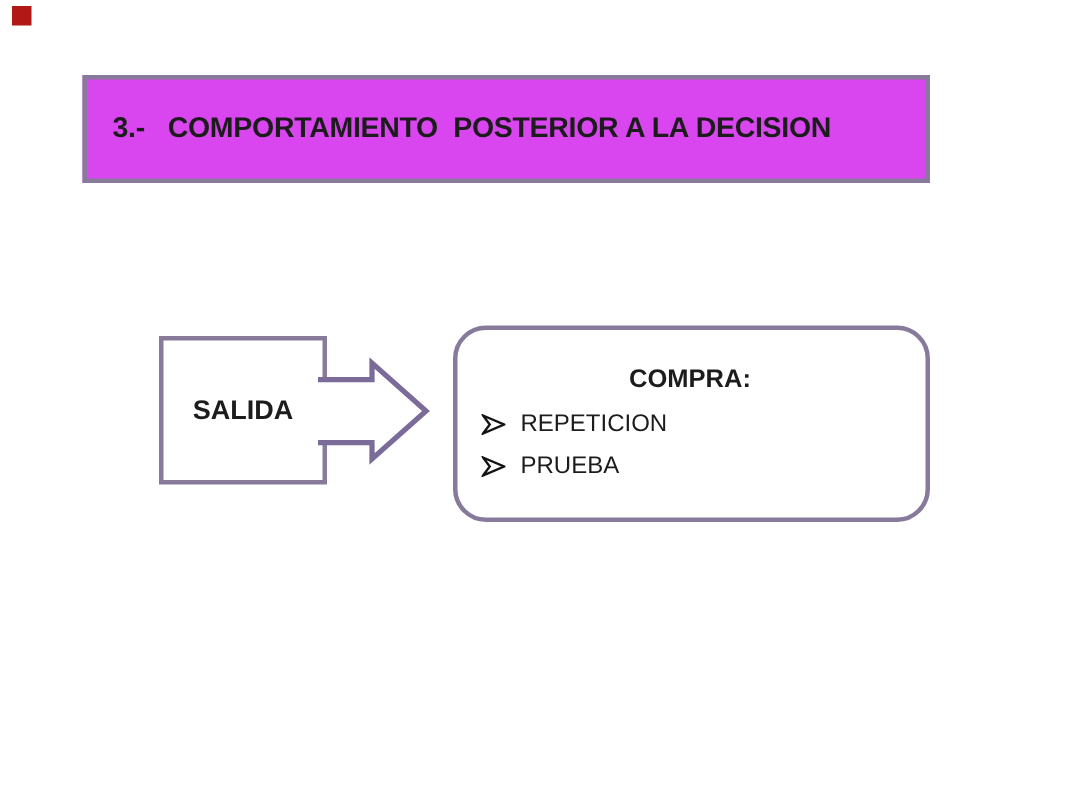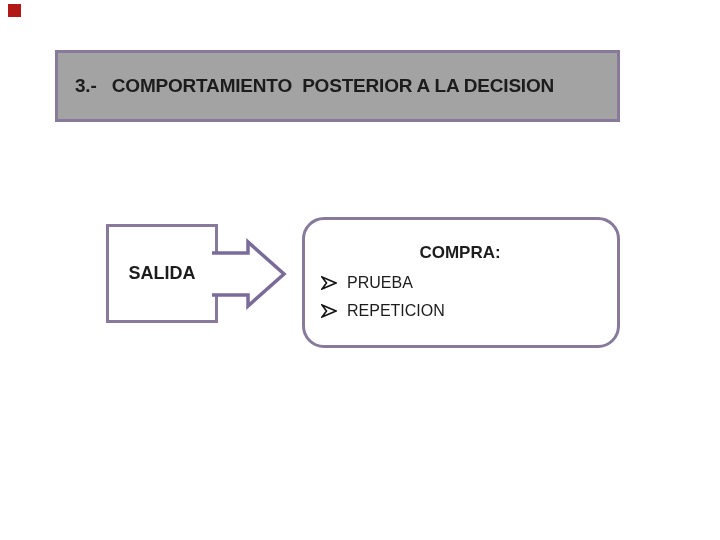--- a/index.html
+++ b/index.html
@@ -25,21 +25,21 @@
     position:absolute;
     left:8px;top:4px;
     width:13px;height:13px;
     background:var(--marker-color);
   }
   .title-box{
     position:absolute;
     left:55px;top:50px;
     width:565px;height:72px;
     border:3px solid var(--border-color);
-    background:#a3a3a3;
+    background:#d946ef;
     display:flex;
     align-items:center;
     padding-left:17px;
   }
   .title-box .title-text{
     font-size:19px;
     font-weight:bold;
     letter-spacing:-0.2px;
     color:var(--text-color);
     white-space:pre;
@@ -116,24 +116,24 @@
     <path d="M0,15 L36,15 L36,4 L72,36 L36,68 L36,57 L0,57" fill="#ffffff" stroke="var(--arrow-color)" stroke-width="3.5" stroke-linejoin="miter"></path>
   </svg>
 
   <div class="compra-box">
     <div class="compra-heading">COMPRA:</div>
     <ul class="compra-list">
       <li class="compra-item">
         <svg class="bullet-icon" viewBox="0 0 16 14" xmlns="http://www.w3.org/2000/svg">
           <path d="M1,1 L15,7 L1,13 L5.5,7 Z" fill="#ffffff" stroke="#141414" stroke-width="1.6"></path>
         </svg>
-        <span>PRUEBA</span>
+        <span>REPETICION</span>
       </li>
       <li class="compra-item">
         <svg class="bullet-icon" viewBox="0 0 16 14" xmlns="http://www.w3.org/2000/svg">
           <path d="M1,1 L15,7 L1,13 L5.5,7 Z" fill="#ffffff" stroke="#141414" stroke-width="1.6"></path>
         </svg>
-        <span>REPETICION</span>
+        <span>PRUEBA</span>
       </li>
     </ul>
   </div>
 
 </div>
 
 </body></html>

